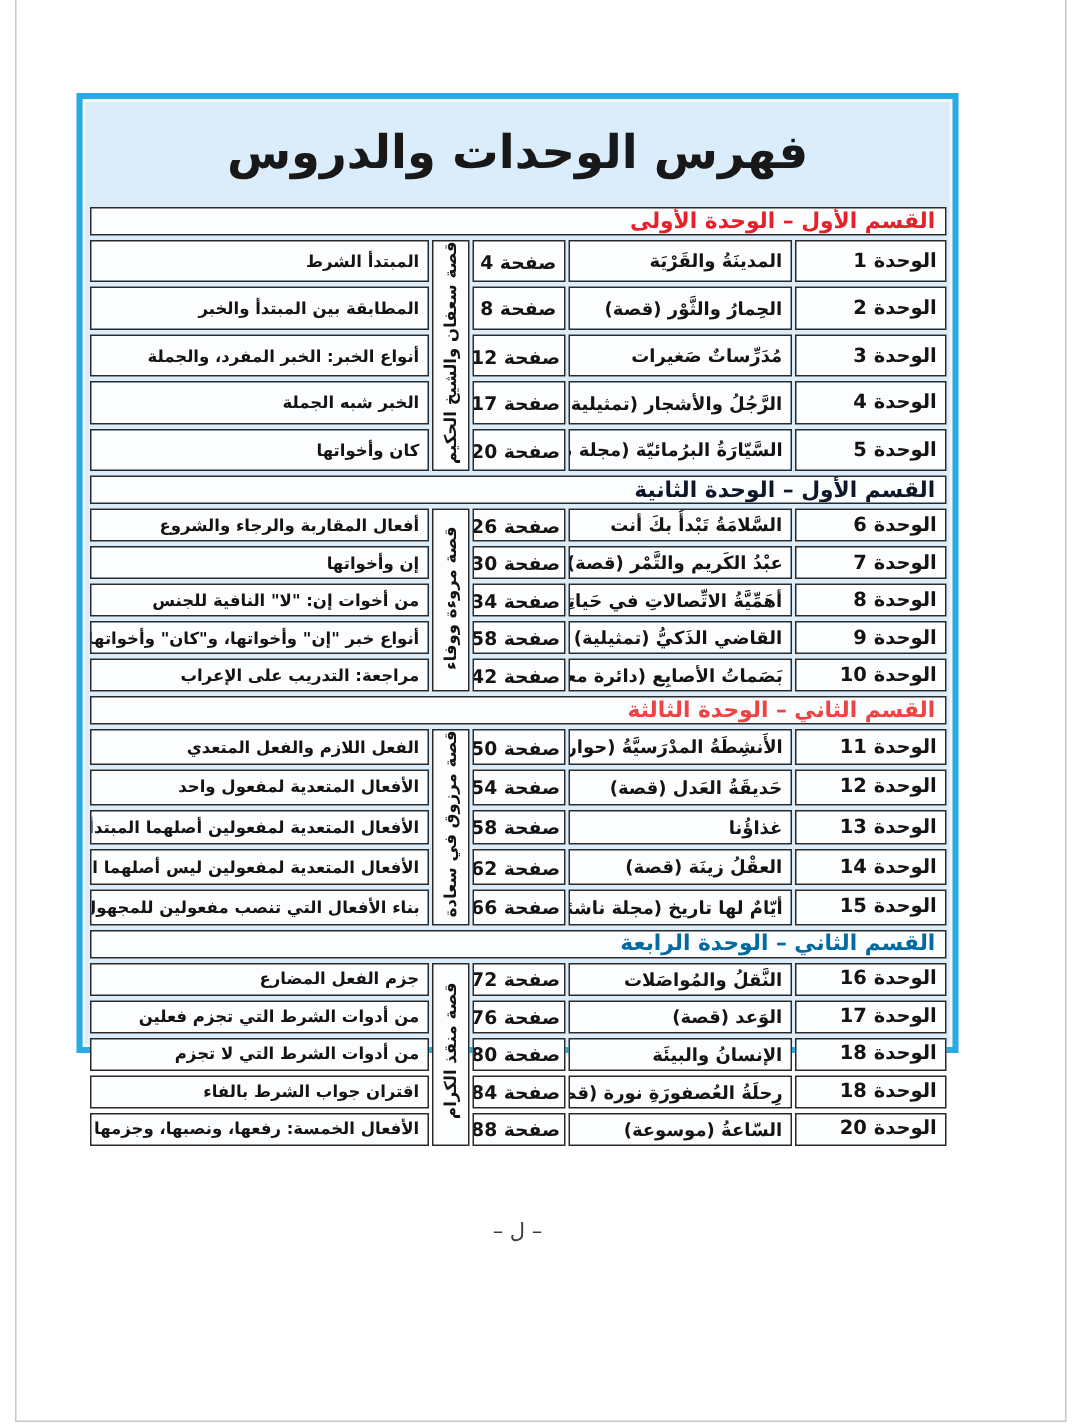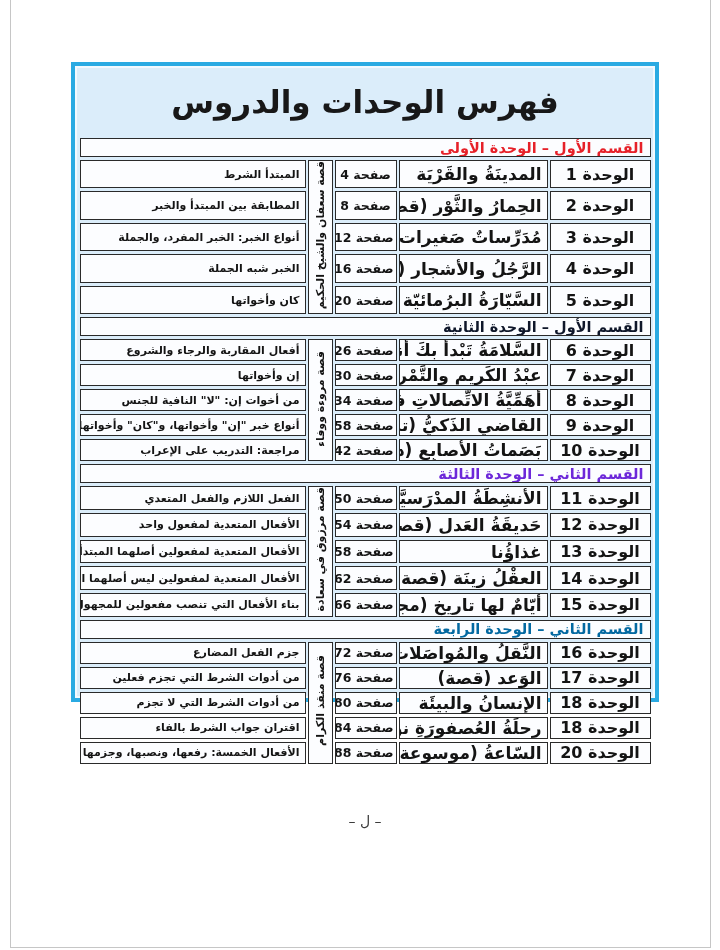--- a/index.html
+++ b/index.html
@@ -5,42 +5,42 @@
   html,body{margin:0;padding:0;}
   body{
     width:720px;height:950px;position:relative;background:#ffffff;
     font-family:"DejaVu Sans", sans-serif;overflow:hidden;
   }
   .page-edge{
     position:absolute;left:10px;top:-4px;width:701px;height:952px;
     border:1px solid #c6c6c6;box-sizing:border-box;background:#ffffff;
   }
   .frame{
-    position:absolute;left:60px;top:65px;width:588px;height:640px;
+    position:absolute;left:40px;top:65px;width:588px;height:640px;
     box-sizing:border-box;border:4px solid #2aaae2;background:#dbedfa;
     box-shadow:inset 0 0 0 2px #f2f9fe;
   }
   .page-title{
     margin:18px 0 0 0;text-align:center;font-size:31px;font-weight:bold;
     color:#181818;letter-spacing:0;
   }
   table.toc{
     margin:15px auto 0 auto;width:575px;table-layout:fixed;
     border-collapse:separate;border-spacing:2px 3px;direction:rtl;
   }
   table.toc td{
     border:1.5px solid #2a2a2a;background:#fcfdff;box-sizing:border-box;
     color:#141414;overflow:hidden;white-space:nowrap;
   }
   td.sec-header{
     height:19px;font-size:14.5px;font-weight:bold;color:#e62129;
     text-align:right;padding:0 6px;
   }
-  td.unit{height:22px;font-size:16px;font-weight:bold;text-align:center;padding:0 5px;}
-  td.title{font-size:17px;font-weight:bold;text-align:right;padding:0 5px;}
+  td.unit{height:22px;font-size:13px;font-weight:bold;text-align:right;padding:0 5px;}
+  td.title{font-size:12px;font-weight:bold;text-align:right;padding:0 5px;}
   td.pagecell{font-size:12.5px;font-weight:bold;text-align:center;padding:0 2px;}
   td.grammar{font-size:11px;font-weight:bold;text-align:right;padding:0 5px;}
   td.story{
     background:#fcfdff;text-align:center;vertical-align:middle;padding:0;
   }
   .vert{
     display:inline-block;writing-mode:vertical-rl;transform:rotate(180deg);
     font-size:11px;font-weight:bold;color:#141414;white-space:nowrap;line-height:1;
   }
   .footer{
@@ -80,21 +80,21 @@
           </tr>
           <tr>
             <td class="unit">الوحدة 3</td>
             <td class="title">مُدَرِّساتٌ صَغيرات</td>
             <td class="pagecell">صفحة 12</td>
             <td class="grammar">أنواع الخبر: الخبر المفرد، والجملة</td>
           </tr>
           <tr>
             <td class="unit">الوحدة 4</td>
             <td class="title">الرَّجُلُ والأشجار (تمثيلية)</td>
-            <td class="pagecell">صفحة 16</td>
+            <td class="pagecell">صفحة 17</td>
             <td class="grammar">الخبر شبه الجملة</td>
           </tr>
           <tr>
             <td class="unit">الوحدة 5</td>
             <td class="title">السَّيّارَةُ البرُمائيّة (مجلة ناشئين)</td>
             <td class="pagecell">صفحة 20</td>
             <td class="grammar">كان وأخواتها</td>
           </tr>
         </tbody>
         <tbody>
@@ -128,21 +128,21 @@
           </tr>
           <tr>
             <td class="unit">الوحدة 10</td>
             <td class="title">بَصَماتُ الأصابِع (دائرة معارف)</td>
             <td class="pagecell">صفحة 42</td>
             <td class="grammar">مراجعة: التدريب على الإعراب</td>
           </tr>
         </tbody>
         <tbody>
           <tr>
-            <td class="sec-header" colspan="5" style="color: #6d28d9; text-align: right;">القسم الثاني – الوحدة الثالثة</td>
+            <td class="sec-header" colspan="5" style="color: #ef4444; text-align: right;">القسم الثاني – الوحدة الثالثة</td>
           </tr>
           <tr>
             <td class="unit">الوحدة 11</td>
             <td class="title">الأَنشِطَةُ المدْرَسيَّةُ (حوار)</td>
             <td class="pagecell">صفحة 50</td>
             <td class="story" rowspan="5"><span class="vert">قصة مرزوق في سعادة</span></td>
             <td class="grammar">الفعل اللازم والفعل المتعدي</td>
           </tr>
           <tr>
             <td class="unit">الوحدة 12</td>

